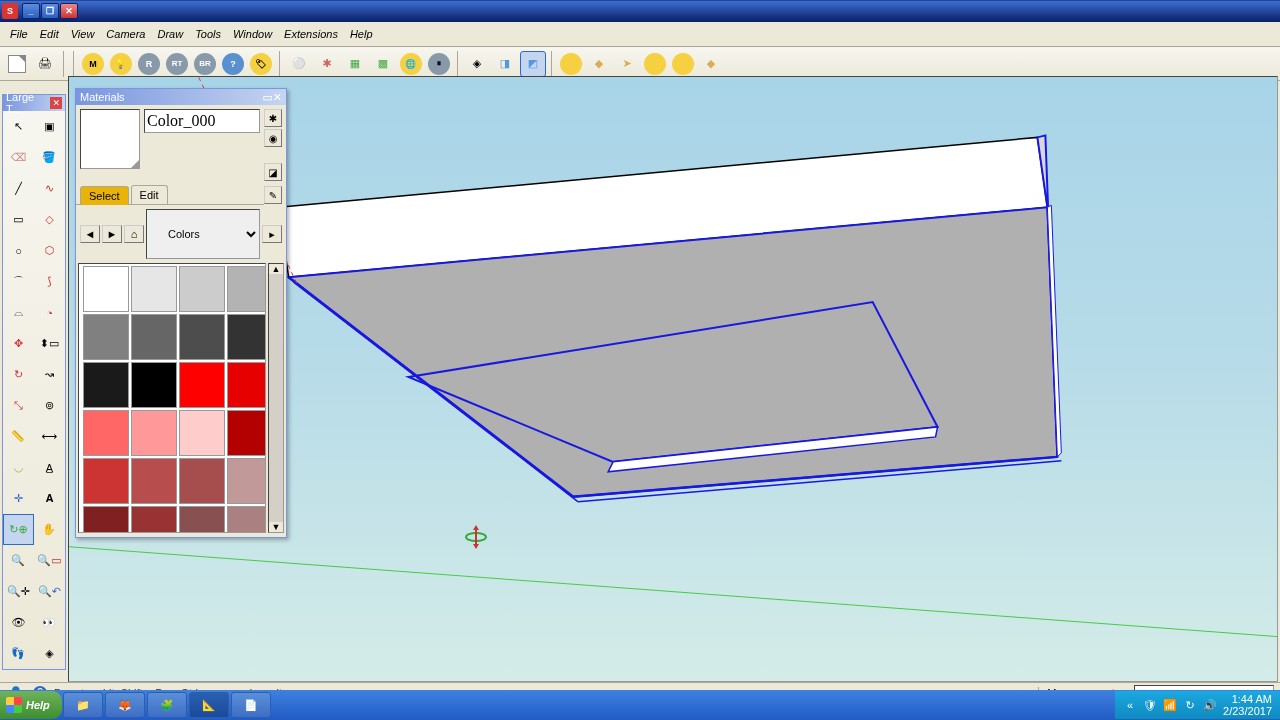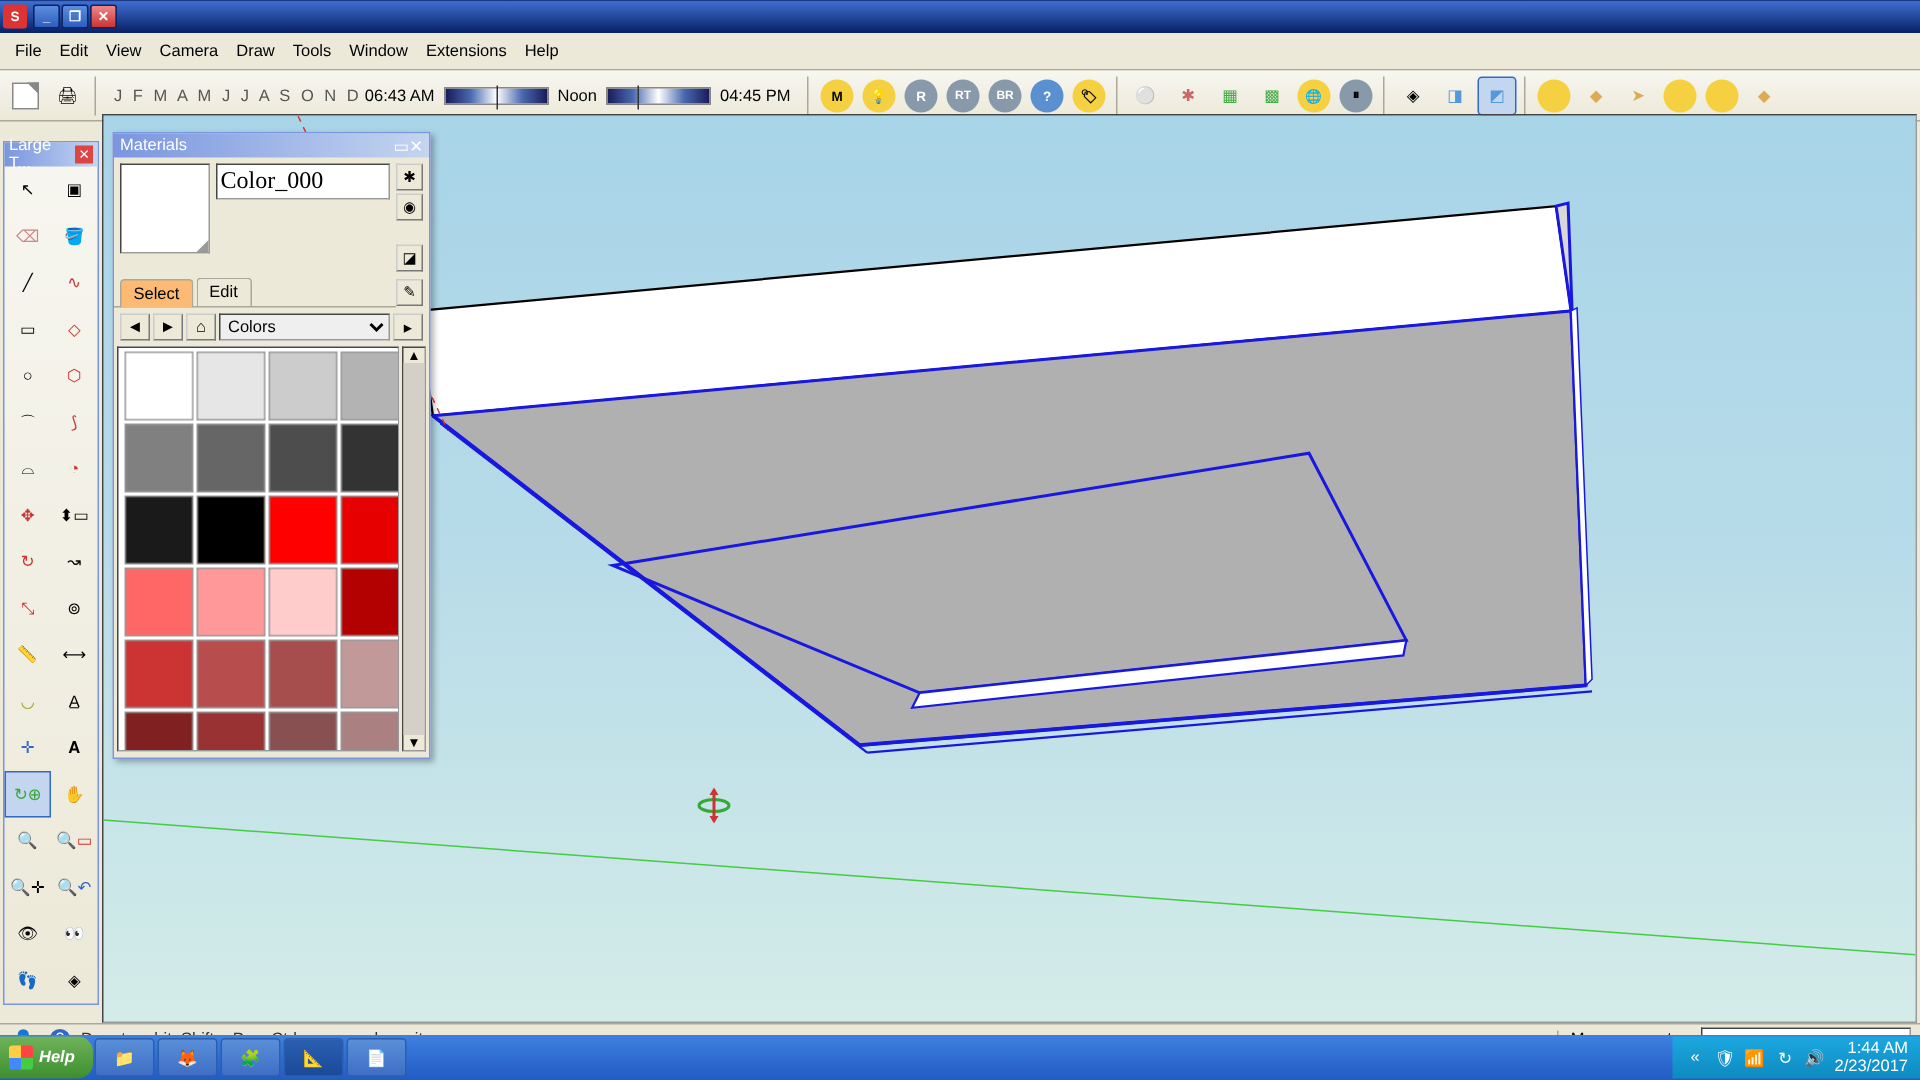--- a/index.html
+++ b/index.html
@@ -6,21 +6,21 @@
 body { width:1280px; height:720px; background:#ece9d8; overflow:hidden; position:relative; }
 
 
 .titlebar { height:22px; background:linear-gradient(to bottom,#0a246a,#3e6ed0 5%,#0a246a 95%); display:flex; align-items:center; padding:0 2px; color:#fff; }
 .titlebar .app-icon { width:16px; height:16px; background:#d33; border-radius:2px; margin-right:4px; display:flex; align-items:center; justify-content:center; font-size:9px; font-weight:bold; }
 .titlebar .title { flex:1; font-weight:bold; }
 .titlebar .win-btns { display:flex; gap:1px; }
 .titlebar .win-btn { width:18px; height:16px; background:linear-gradient(#5c8dde,#2c5fc0); border:1px solid #0a246a; border-radius:2px; color:#fff; display:flex; align-items:center; justify-content:center; font-size:9px; font-weight:bold; cursor:pointer; }
 
 
-.menubar { height:16px; background:#ece9d8; display:flex; align-items:center; padding:12px 4px; border-bottom:1px solid #aca899; }
+.menubar { height:16px; background:#ece9d8; display:flex; align-items:center; padding:12px 4px; border-bottom:1px solid #aca899;font-style:italic; }
 .menubar .menu-item { padding:2px 6px; cursor:pointer; }
 
 
 .toolbar { height:34px; background:linear-gradient(#f7f6f0,#ece9d8); border-bottom:1px solid #aca899; display:flex; align-items:center; padding:0 4px; gap:2px; }
 .tb-btn { width:26px; height:26px; border:1px solid transparent; border-radius:3px; display:flex; align-items:center; justify-content:center; cursor:pointer; position:relative; }
 .tb-sep { width:2px; height:26px; border-left:1px solid #aca899; margin:0 3px; }
 .tb-circle { width:22px; height:22px; border-radius:50%; display:flex; align-items:center; justify-content:center; font-size:9px; font-weight:bold; }
 
 
 .shadow-bar { display:flex; align-items:center; gap:2px; padding:0 6px; font-size:9px; }
@@ -41,24 +41,24 @@
 .mat-title { height:16px; background:linear-gradient(to right,#7a96df,#c4d5f0); color:#fff; font-size:11px; padding:1px 4px; display:flex; justify-content:space-between; align-items:center; }
 .mat-header { display:flex; padding:4px; gap:4px; align-items:flex-start; }
 .mat-swatch { width:60px; height:60px; background:#fff; border:1px inset #999; position:relative; }
 .mat-swatch::after { content:''; position:absolute; bottom:0; right:0; width:0; height:0; border-left:8px solid transparent; border-bottom:8px solid #999; }
 .mat-name { flex:1; }
 .mat-name input { width:100%; border:1px inset #999; padding:2px; font-size:16px;font-family:Liberation Serif, serif; }
 .mat-side-btns { display:flex; flex-direction:column; gap:2px; }
 .mat-side-btn { width:18px; height:18px; border:1px outset #ccc; background:#ece9d8; cursor:pointer; display:flex; align-items:center; justify-content:center; font-size:10px; }
 .mat-tabs { display:flex; border-bottom:1px solid #aca899; padding:0 4px; }
 .mat-tab { padding:3px 8px; border:1px solid #aca899; border-bottom:none; background:#ece9d8; margin-right:2px; border-radius:3px 3px 0 0; cursor:pointer; font-size:11px; }
-.mat-tab.active { background:#fdba74; position:relative; top:1px; }
+.mat-tab.active { background:#eab308; position:relative; top:1px; }
 .mat-nav { display:flex; align-items:center; padding:4px; gap:2px; }
 .mat-nav-btn { width:20px; height:18px; border:1px outset #ccc; background:#ece9d8; cursor:pointer; display:flex; align-items:center; justify-content:center; font-size:11px; }
-.mat-nav select { flex:1; border:1px inset #999; padding:1px; font-size:11px; }
+.mat-nav select { flex:1; border:1px inset #999; padding:17px; font-size:11px; }
 .swatch-grid { display:grid; grid-template-columns:repeat(4,1fr); gap:2px; padding:2px 4px; max-height:270px; overflow-y:auto; background:#fff; margin:0 2px 4px 2px; border:1px inset #999; }
 .swatch { width:46px; height:46px; border:1px solid #999; cursor:pointer; }
 .scroll-track { width:16px; background:#ece9d8; }
 
 
 .viewport { position:absolute; left:68px; top:76px; right:2px; bottom:38px; background:linear-gradient(to bottom,#a8d4e8 0%,#b8dce8 50%,#d4ece8 100%); border:1px inset #999; overflow:hidden; }
 .viewport svg { width:100%; height:100%; }
 .cursor-orbit { position:absolute; width:24px; height:24px; }
 
 .watermark { position:absolute; right:16px; bottom:40px; width:70px; height:86px; background:#fff; border:1px solid #ccc; border-radius:4px; display:flex; flex-direction:column; align-items:center; justify-content:center; box-shadow:1px 1px 3px rgba(0,0,0,0.2); }
@@ -109,32 +109,20 @@
   <span class="menu-item">Extensions</span>
   <span class="menu-item">Help</span>
 </div>
 
 <div class="toolbar">
   <div class="tb-btn">
       <span class="ic ic-new"></span>
     </div>
   <div class="tb-btn">🖨</div>
   <div class="tb-sep"></div>
-  <div class="shadow-bar">
-    <span class="month-letters">J F M A M J J A S O N D</span>
-    <span>06:43 AM</span>
-    <div class="time-slider">
-        <div class="tick" style="left:50%"></div>
-      </div>
-    <span>Noon</span>
-    <div class="time-slider">
-        <div class="tick" style="left:30%"></div>
-      </div>
-    <span>04:45 PM</span>
-  </div>
   <div class="tb-sep"></div>
   <div class="tb-btn">
       <div class="tb-circle" style="background:#f5d040">M</div>
     </div>
   <div class="tb-btn">
       <div class="tb-circle" style="background:#f5d040">💡</div>
     </div>
   <div class="tb-btn">
       <div class="tb-circle" style="background:#8899aa;color:#fff">R</div>
     </div>

